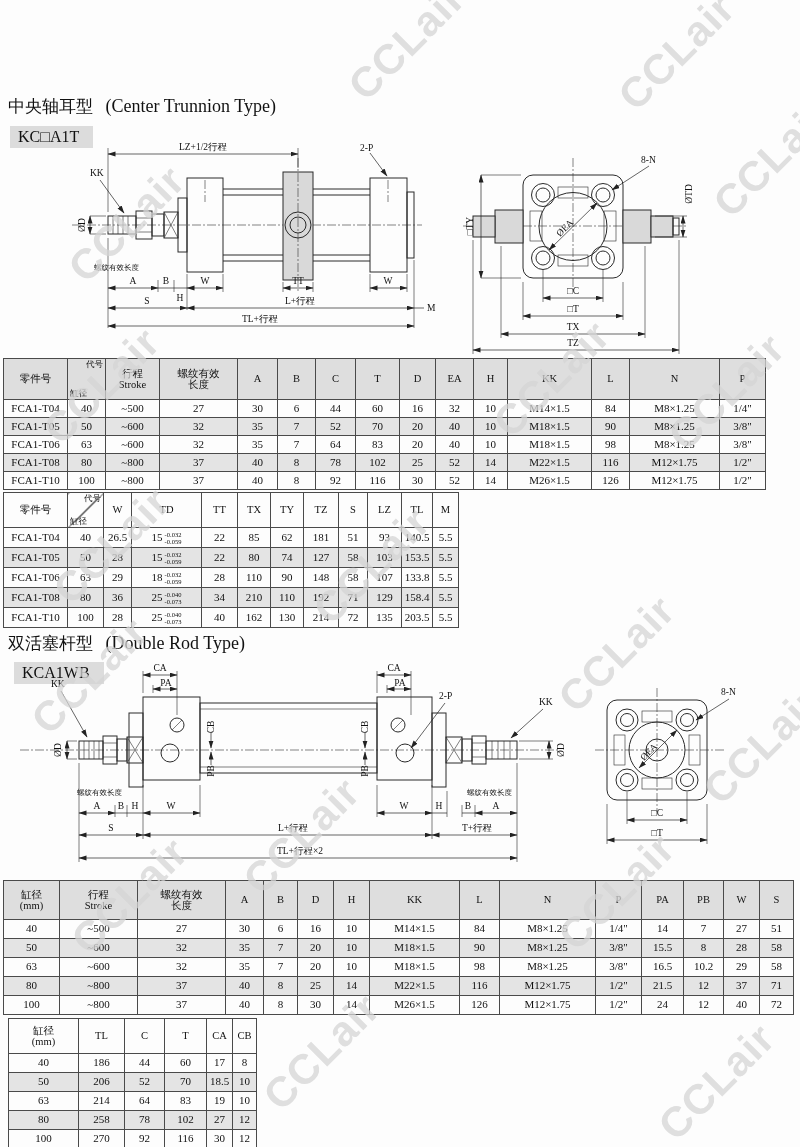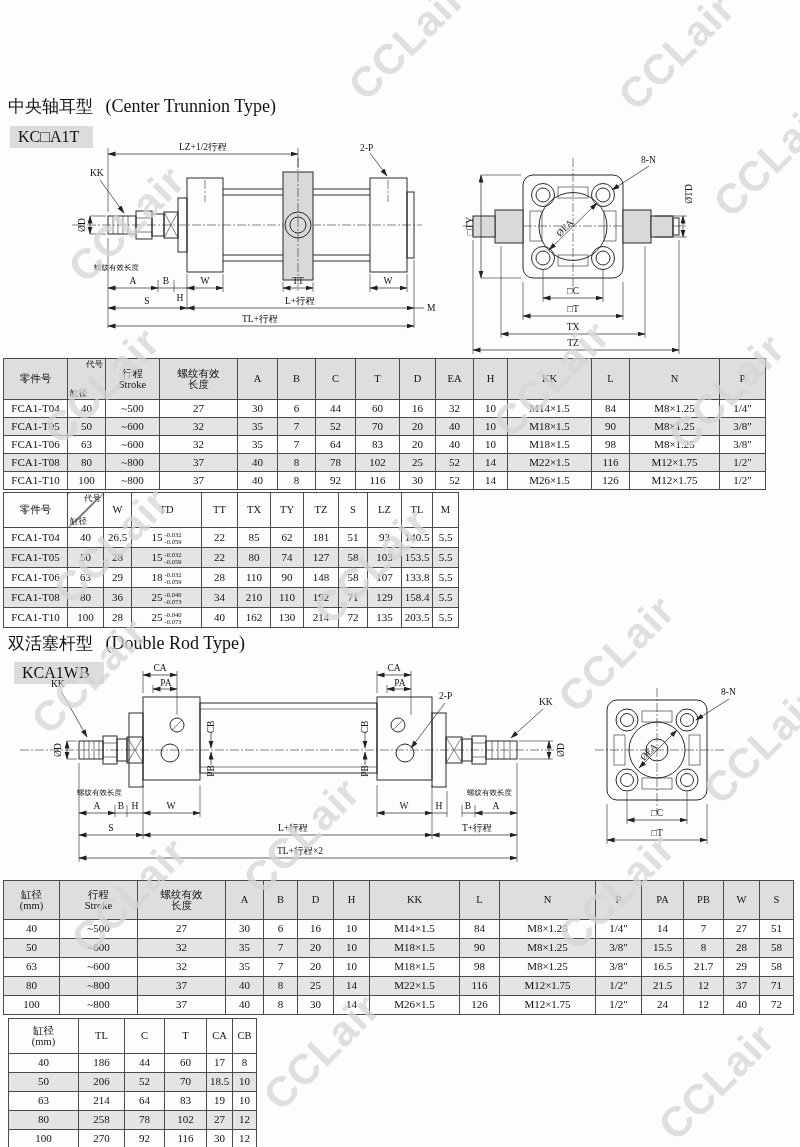--- a/index.html
+++ b/index.html
@@ -715,21 +715,21 @@
           <td>32</td>
           <td>35</td>
           <td>7</td>
           <td>20</td>
           <td>10</td>
           <td>M18×1.5</td>
           <td>98</td>
           <td>M8×1.25</td>
           <td>3/8"</td>
           <td>16.5</td>
-          <td>21.7</td>
+          <td>10.2</td>
           <td>29</td>
           <td>58</td>
         </tr>
         <tr class="shade">
           <td>80</td>
           <td>~800</td>
           <td>37</td>
           <td>40</td>
           <td>8</td>
           <td>25</td>

